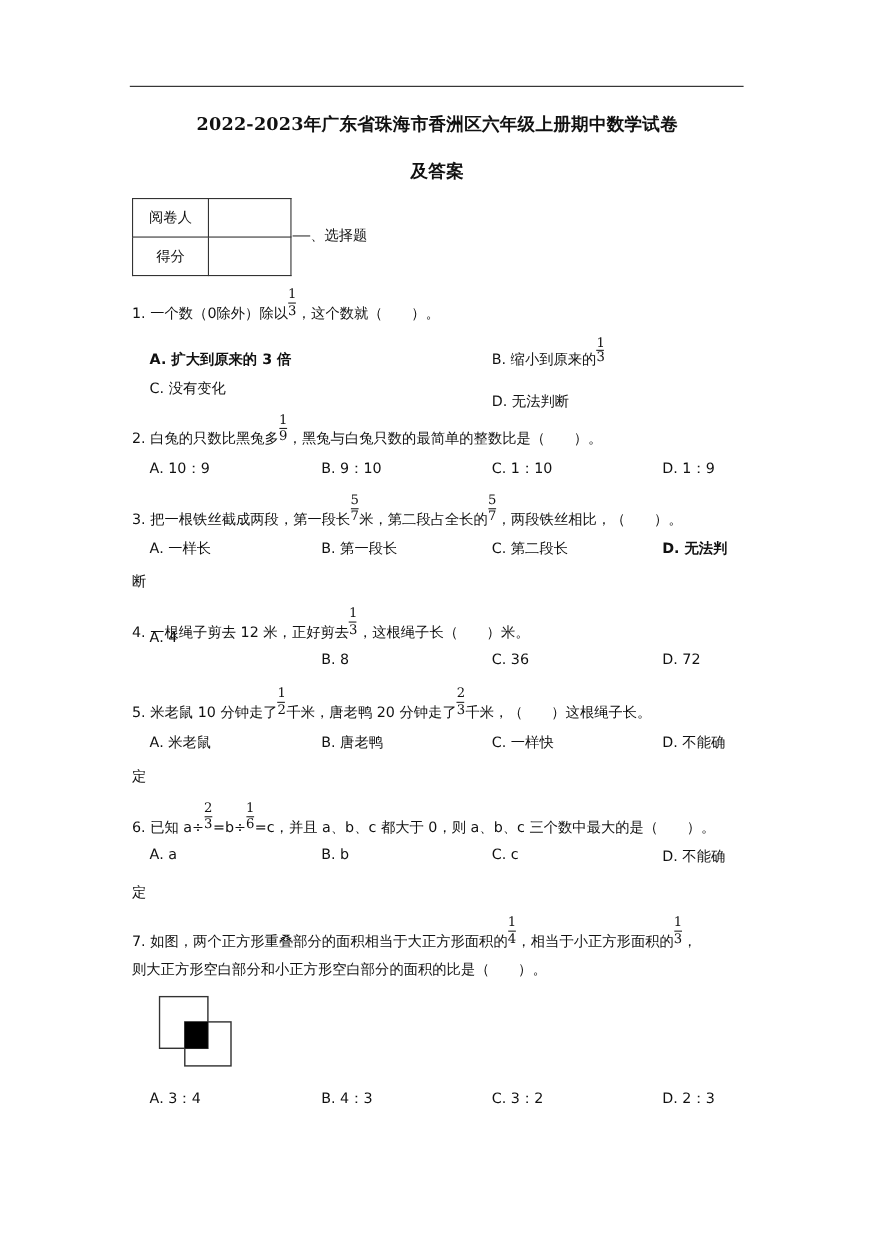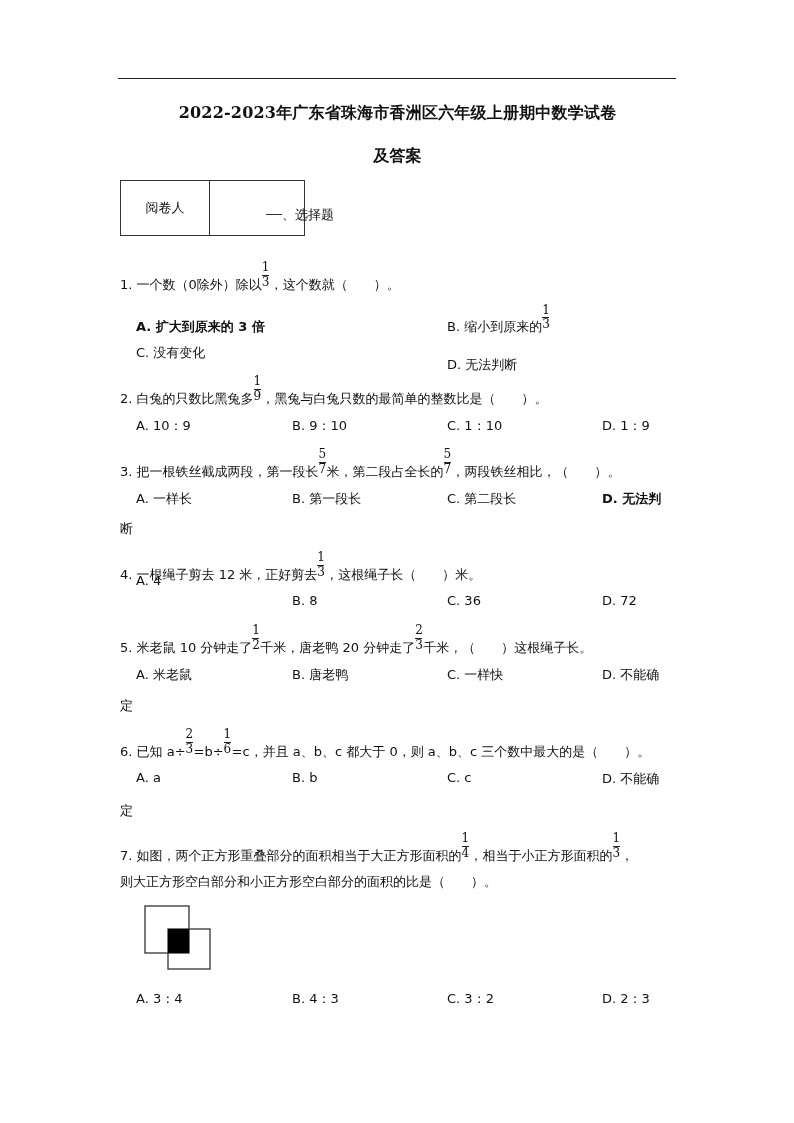--- a/index.html
+++ b/index.html
@@ -4,21 +4,21 @@
 <style>
   html, body { margin:0; padding:0; background:#ffffff; }
   body { width:794px; height:1123px; position:relative; overflow:hidden;
          font-family:"DejaVu Sans", sans-serif; color:#111; }
   .abs { position:absolute; }
   .rule { left:118px; top:78px; width:558px; height:1px; background:#222; }
   .title { left:110px; width:575px; text-align:center; font-family:"DejaVu Serif", serif;
            font-size:16px; font-weight:bold; color:#111; letter-spacing:0.2px; }
   .score-table { left:120px; top:180px; border-collapse:collapse; }
   .score-table td { border:1px solid #333; width:68px; height:34px; text-align:center;
-                    font-size:13px; padding:10px; }
+                    font-size:13px; padding:0; }
   .score-table td.blank { width:74px; }
   .section-line { left:266px; top:214px; width:16px; height:1px; background:#333; }
   .line { font-size:13px; white-space:nowrap; line-height:16px; }
   .frac { display:inline-block; position:relative; width:8px; height:16px; vertical-align:baseline; }
   .frac .num { position:absolute; left:0; bottom:18px; font-size:12px; font-family:"DejaVu Serif", serif; }
   .frac .bar { position:absolute; left:0; top:-2px; width:7px; height:1px; background:#222; }
   .frac .den { font-size:12px; position:relative; top:-3px; font-family:"DejaVu Serif", serif; }
   .opt { font-size:13px; white-space:nowrap; }
   .fig { left:144px; top:905px; }
 </style>
@@ -27,20 +27,24 @@
 
 <div class="abs rule"></div>
 
 <div class="abs title" style="top:103px;">2022-2023年广东省珠海市香洲区六年级上册期中数学试卷</div>
 <div class="abs title" style="top:146px;">及答案</div>
 
 <table class="abs score-table">
   <tbody>
       <tr>
     <td>阅卷人</td>
+    <td class="blank"></td>
+  </tr>
+  <tr>
+    <td>得分</td>
     <td class="blank"></td>
   </tr>
 </tbody>
   </table>
 <div class="abs section-line"></div>
 <div class="abs line" style="left:282px; top:207px;">、选择题</div>
 
 <div class="abs line" style="left:120px; top:277px;">
   <span>1.</span>
   <span>一个数（0除外）除以</span><span class="frac"><span class="num">1</span><span class="bar"></span><span class="den">3</span></span><span>，这个数就（　　）。</span>

